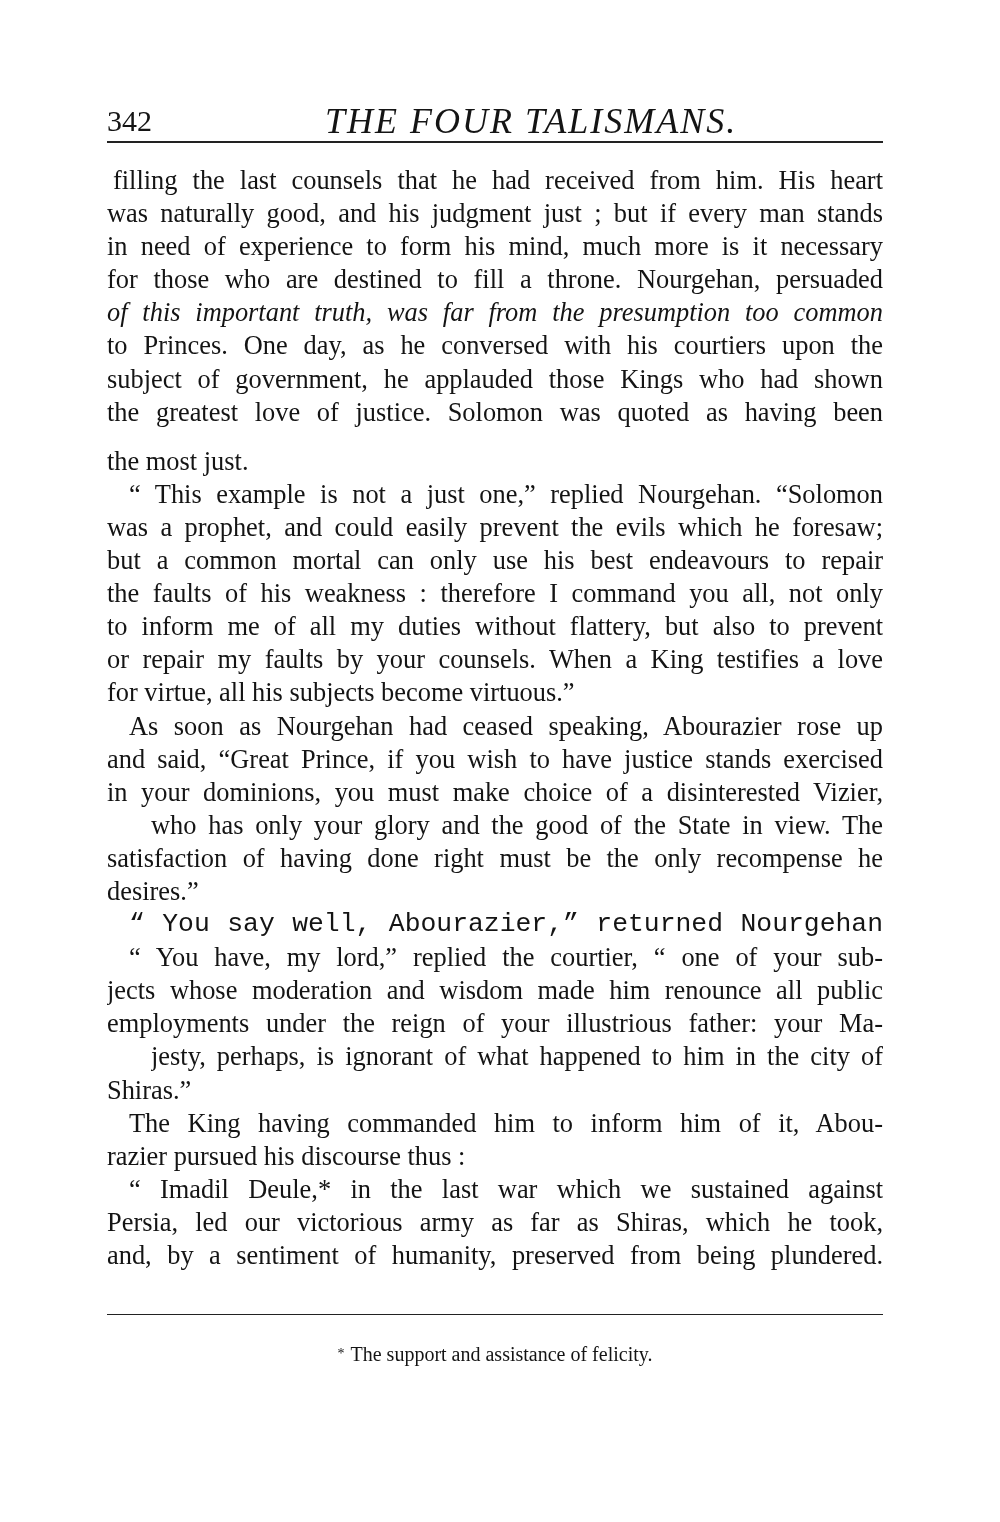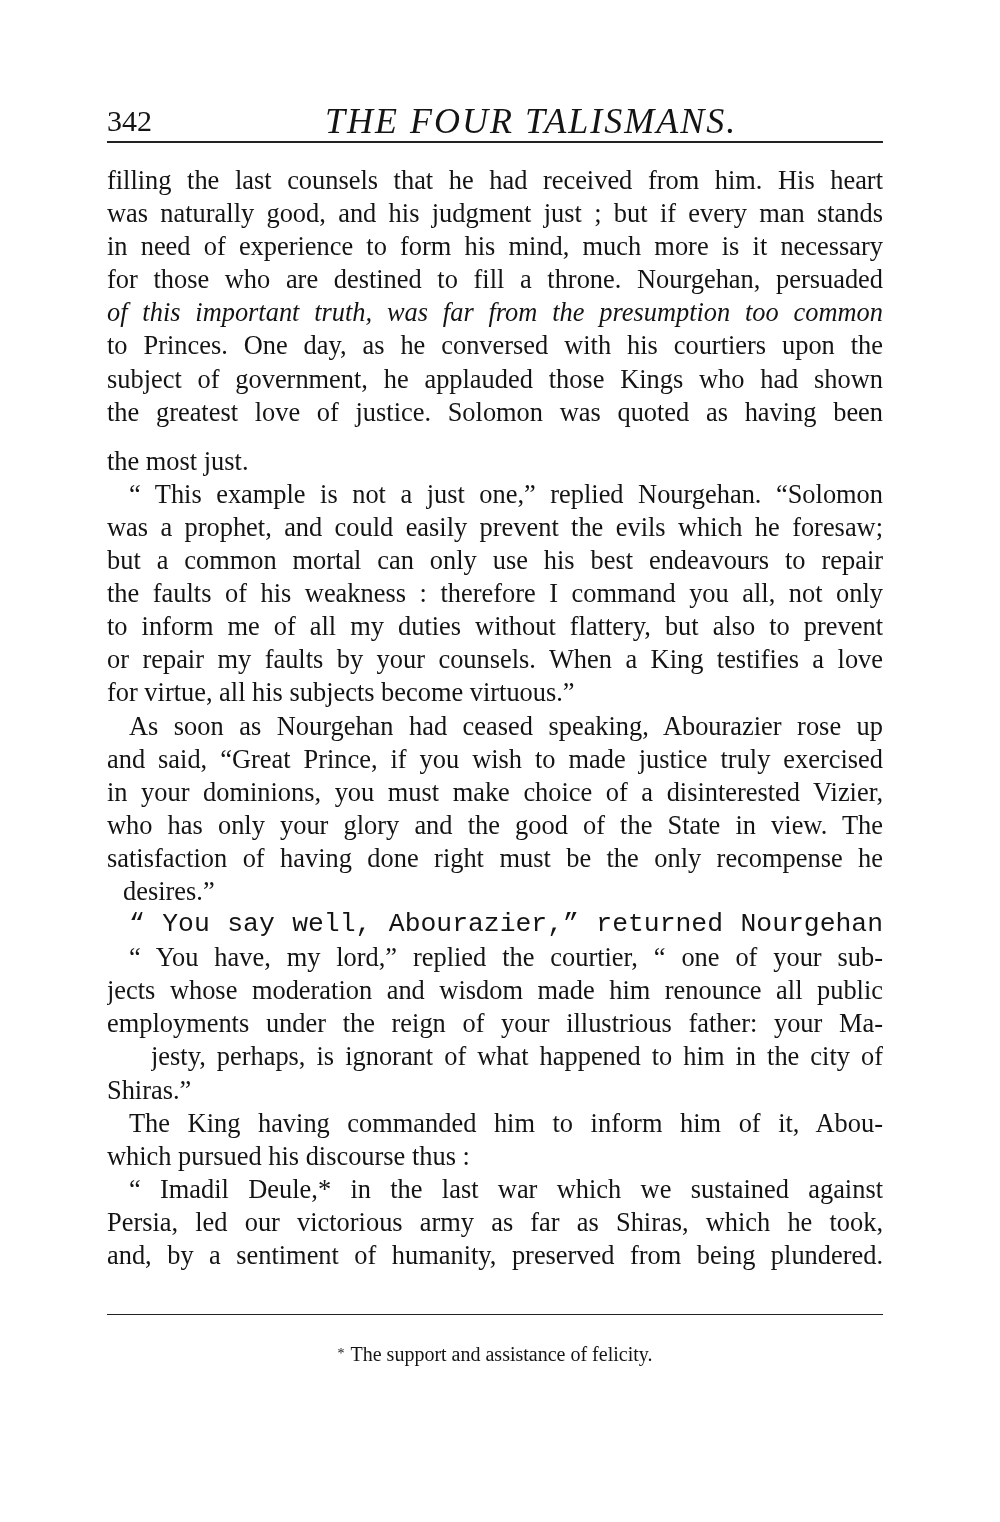--- a/index.html
+++ b/index.html
@@ -99,50 +99,50 @@
 <body>
 
 <div class="page">
   <div class="running-head">
     <span class="page-number">342</span>
     <span class="running-title">THE FOUR TALISMANS.</span>
   </div>
   <div class="head-rule"></div>
 
   <div class="body-text" id="body-text">
-      <span class="line" style="white-space: normal; overflow: hidden;">filling the last counsels that he had received from him.  His heart</span>
+      <span class="line" style="white-space: normal; overflow: hidden; margin-left: 6px;">filling the last counsels that he had received from him.  His heart</span>
       <span class="line" style="white-space: normal; overflow: hidden;">was naturally good, and his judgment just ; but if every man stands</span>
       <span class="line" style="white-space: normal; overflow: hidden;">in need of experience to form his mind, much more is it necessary</span>
       <span class="line" style="white-space: normal; overflow: hidden;">for those who are destined to fill a throne.  Nourgehan, persuaded</span>
       <span class="line" style="white-space: normal; overflow: hidden; font-style: italic;">of this important truth, was far from the presumption too common</span>
       <span class="line" style="white-space: normal; overflow: hidden;">to Princes.  One day, as he conversed with his courtiers upon the</span>
       <span class="line" style="white-space: normal; overflow: hidden;">subject of government, he applauded those Kings who had shown</span>
       <span class="line" style="white-space: normal; overflow: hidden;">the greatest love of justice.  Solomon was quoted as having been</span>
       <span class="line last" style="white-space: normal; overflow: hidden; margin-top: 16px;">the most just.</span>
       <span class="line indent" style="white-space: normal; overflow: hidden;">“ This example is not a just one,” replied Nourgehan.  “Solomon</span>
       <span class="line" style="white-space: normal; overflow: hidden;">was a prophet, and could easily prevent the evils which he foresaw;</span>
       <span class="line" style="white-space: normal; overflow: hidden;">but a common mortal can only use his best endeavours to repair</span>
       <span class="line" style="white-space: normal; overflow: hidden;">the faults of his weakness :  therefore I command you all, not only</span>
       <span class="line" style="white-space: normal; overflow: hidden;">to inform me of all my duties without flattery, but also to prevent</span>
       <span class="line" style="white-space: normal; overflow: hidden;">or repair my faults by your counsels.  When a King testifies a love</span>
       <span class="line last" style="white-space: normal; overflow: hidden;">for virtue, all his subjects become virtuous.”</span>
       <span class="line indent" style="white-space: normal; overflow: hidden;">As soon as Nourgehan had ceased speaking, Abourazier rose up</span>
-      <span class="line" style="white-space: normal; overflow: hidden;">and said, “Great Prince, if you wish to made justice truly exercised</span>
+      <span class="line" style="white-space: normal; overflow: hidden;">and said, “Great Prince, if you wish to have justice stands exercised</span>
       <span class="line" style="white-space: normal; overflow: hidden;">in your dominions, you must make choice of a disinterested Vizier,</span>
-      <span class="line" style="white-space: normal; overflow: hidden;">who has only your glory and the good of the State in view.  The</span>
+      <span class="line" style="white-space: normal; overflow: hidden; margin-left: 44px;">who has only your glory and the good of the State in view.  The</span>
       <span class="line" style="white-space: normal; overflow: hidden;">satisfaction of having done right must be the only recompense he</span>
-      <span class="line last" style="white-space: normal; overflow: hidden; margin-left: 16px;">desires.”</span>
+      <span class="line last" style="white-space: normal; overflow: hidden;">desires.”</span>
       <span class="line indent" style="white-space: normal; overflow: hidden; font-family: Liberation Mono, monospace;">“ You say well, Abourazier,” returned Nourgehan ; “ but the</span>
       <span class="line indent" style="white-space: normal; overflow: hidden;">“ You have, my lord,” replied the courtier, “ one of your sub-</span>
       <span class="line" style="white-space: normal; overflow: hidden;">jects whose moderation and wisdom made him renounce all public</span>
       <span class="line" style="white-space: normal; overflow: hidden;">employments under the reign of your illustrious father: your Ma-</span>
       <span class="line" style="white-space: normal; overflow: hidden; margin-left: 44px;">jesty, perhaps, is ignorant of what happened to him in the city of</span>
       <span class="line last" style="white-space: normal; overflow: hidden;">Shiras.”</span>
       <span class="line indent" style="white-space: normal; overflow: hidden;">The King having commanded him to inform him of it, Abou-</span>
-      <span class="line last" style="white-space: normal; overflow: hidden;">which pursued his discourse thus :</span>
+      <span class="line last" style="white-space: normal; overflow: hidden;">razier pursued his discourse thus :</span>
       <span class="line indent" style="white-space: normal; overflow: hidden;">“ Imadil Deule,* in the last war which we sustained against</span>
       <span class="line" style="white-space: normal; overflow: hidden;">Persia, led our victorious army as far as Shiras, which he took,</span>
       <span class="line" style="white-space: normal; overflow: hidden;">and, by a sentiment of humanity, preserved from being plundered.</span>
     </div>
 
   <div class="foot-rule"></div>
   <div class="footnote">
     <span class="mark">*</span><span>The support and assistance of felicity.</span>
   </div>
 </div>

